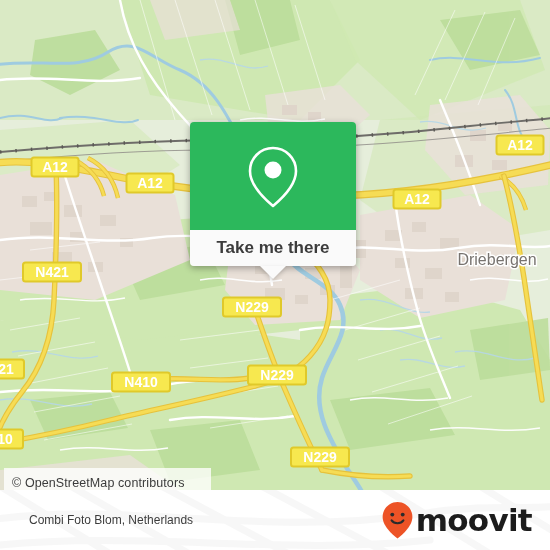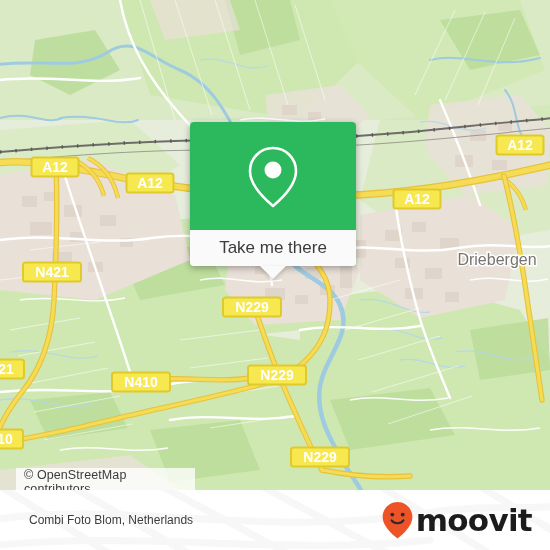--- a/index.html
+++ b/index.html
@@ -4,27 +4,27 @@
 <style>
   html,body{margin:0;padding:0;background:#fff;}
   body{width:550px;height:550px;overflow:hidden;font-family:"Liberation Sans",sans-serif;}
   #app{position:relative;width:550px;height:550px;overflow:hidden;}
 
   
   #map{position:absolute;left:0;top:0;width:550px;height:490px;overflow:hidden;background:#dfeec9;}
   #map svg{position:absolute;left:0;top:0;}
 
   
-  #attrib{position:absolute;left:16px;top:468px;width:179px;height:22px;
-          background:rgba(255,255,255,.78);display:flex;align-items:flex-start;}
+  #attrib{position:absolute;left:4px;top:468px;width:207px;height:22px;
+          background:rgba(255,255,255,.78);display:flex;align-items:flex-end;}
   #attrib span{font-size:12.5px;color:#3b3b3b;padding-left:8px;letter-spacing:.1px;}
 
   
   #popup{position:absolute;left:190px;top:122px;width:166px;
-         border-radius:4px;box-shadow:0 2px 7px rgba(0,0,0,.33);}
+         border-radius:4px;box-shadow:0 2px 7px rgba(0,0,0,.33);font-weight:bold;}
   #popup-top{height:108px;background:#2cb85c;border-radius:4px 4px 0 0;
              display:flex;align-items:center;justify-content:center;}
   #popup-bottom{height:36px;background:#fafafa;border-radius:0 0 4px 4px;
                 display:flex;align-items:center;justify-content:center;}
   #popup-bottom span{font-size:17px;color:#3c3c3c;}
   #popup-tail{position:absolute;left:50%;transform:translateX(-50%);top:144px;
               width:0;height:0;border-left:13px solid transparent;
               border-right:13px solid transparent;border-top:13px solid #fafafa;
               filter:drop-shadow(0 2px 2px rgba(0,0,0,.18));}
 

